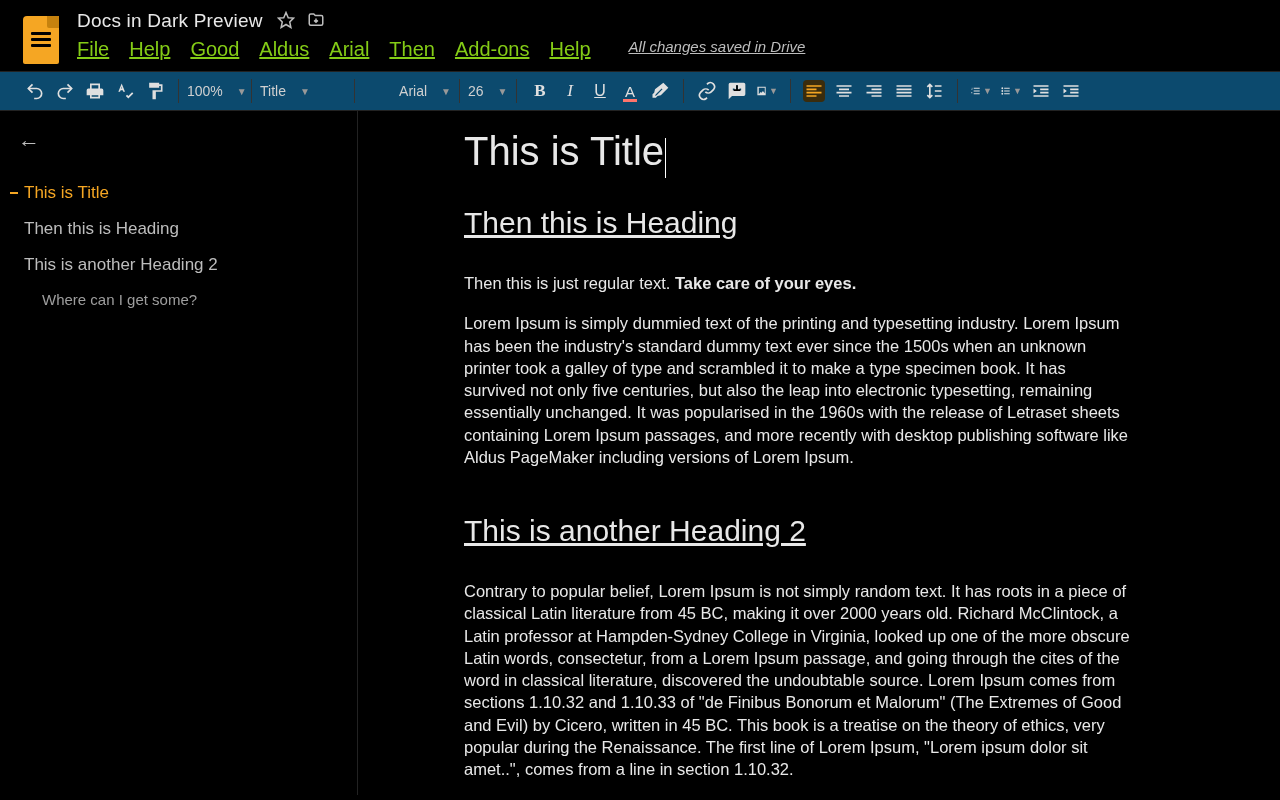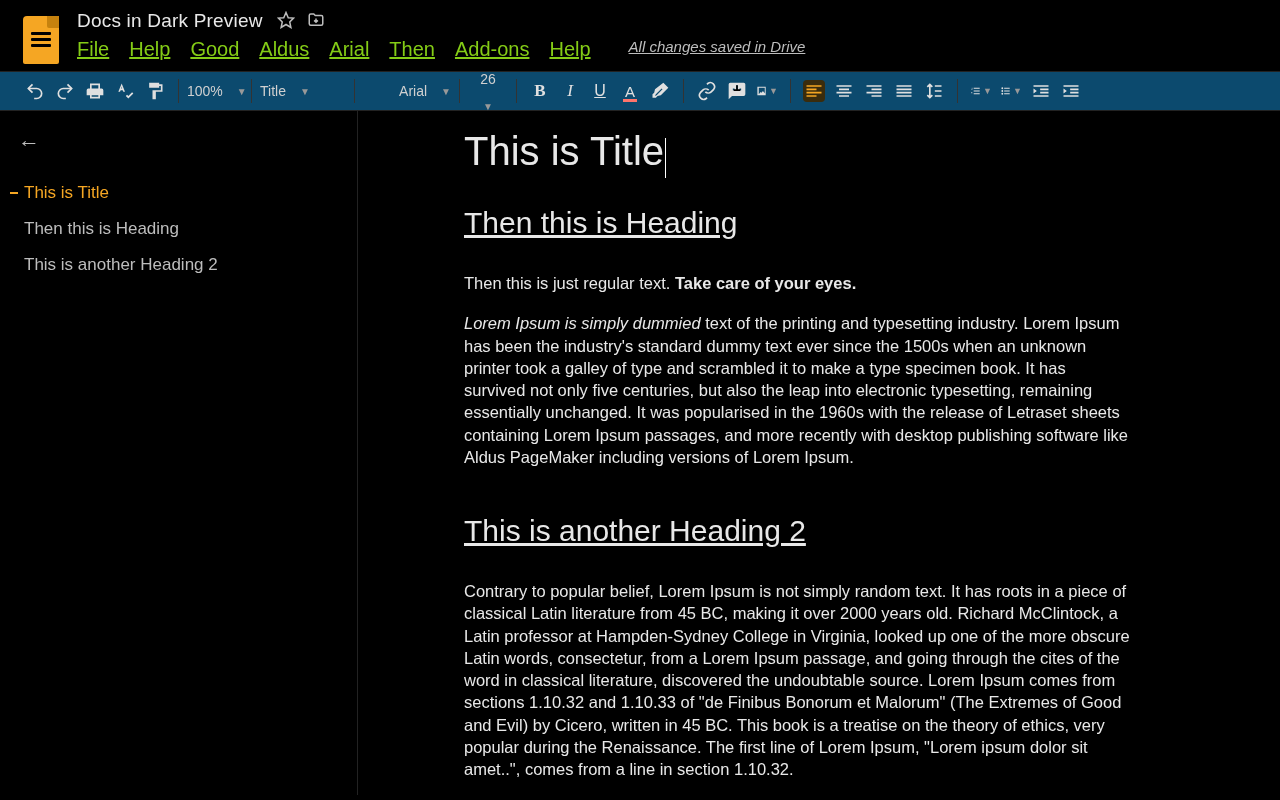--- a/index.html
+++ b/index.html
@@ -36,21 +36,21 @@
   }
   .tgroup { display:flex; align-items:center; gap:8px; padding:0 10px; height:40px; }
   .sep { width:1px; height:24px; background:#333; margin:0 2px; }
   .ticon { width:22px; height:22px; color:#e0e0e0; display:flex; align-items:center; justify-content:center; cursor:pointer; }
   .ticon svg, .ticon span { display:block; }
   .tselect { display:flex; align-items:center; gap:14px; color:#d0d0d0; font-size:14px; cursor:pointer; padding:0 6px; }
   .tselect .caret { font-size:10px; color:#999; }
   .tselect.zoom { width:68px; justify-content:space-between; }
   .tselect.pstyle { width:98px; justify-content:flex-start; }
   .tselect.font { width:100px; justify-content:flex-end; }
-  .tselect.size { width:52px; justify-content:flex-start;flex-direction:column; }
+  .tselect.size { width:52px; justify-content:flex-start; }
   .ticon.bold { font-weight:bold; font-size:17px; font-family:"Times New Roman",serif; }
   .ticon.italic { font-style:italic; font-size:17px; font-family:"Times New Roman",serif; }
   .ticon.color-a { flex-direction:column; position:relative; }
   .ticon.color-a .ul { position:absolute; bottom:0; width:14px; height:3px; background:#ff746b; }
   .align-group .ticon { width:22px; }
   .align-group .ticon.active-align { background:#3a2c0d; border-radius:4px; }
 
   
   .body { display:flex; height:calc(800px - 116px); }
   .outline { width:358px; border-right:1px solid #222; padding:14px 10px; }
@@ -64,21 +64,21 @@
   .page-inner { padding:18px 48px 60px 106px; width:820px; }
   .doc-h-title { font-size:40px; color:#e8e8e8; font-weight:400; margin-bottom:32px;
                  position:relative; display:inline-block; }
   .cursor { display:inline-block; width:1px; height:40px; background:#fff; vertical-align:bottom;
             margin-left:1px; position:relative; top:4px; }
   .doc-h2 { font-size:30px; color:#e8e8e8; text-decoration:underline; font-weight:400;
             margin-bottom:32px; }
   .doc-p { font-size:16.5px; line-height:1.35; color:#e8e8e8; margin-bottom:24px; }
   .doc-p.tight { margin-bottom:18px; }
   .doc-p .bold { font-weight:bold; }
-  .doc-p .italic { font-style:italic; }
+  .doc-p .italic { }
 
   .icon svg { width:18px; height:18px; }
   .ticon svg { width:20px; height:20px; }
 </style>
 </head>
 <body>
 
 <div class="titlebar">
   <div class="docs-logo">
     <div class="line"></div>
@@ -261,20 +261,21 @@
       </span>
   </div>
 </div>
 
 <div class="body">
   <div class="outline">
     <div class="back">←</div>
     <div class="ol-item active">This is Title</div>
     <div class="ol-item">Then this is Heading</div>
     <div class="ol-item">This is another Heading 2</div>
+    <div class="ol-item sub">Where can I get some?</div>
   </div>
 
   <div class="page">
     <div class="page-inner">
       <div class="doc-h-title"><span>This is Title</span><span class="cursor"></span></div>
 
       <div class="doc-h2">Then this is Heading</div>
 
       <div class="doc-p tight">
         <span>Then this is just regular text. </span><span class="bold">Take care of your eyes.</span>

